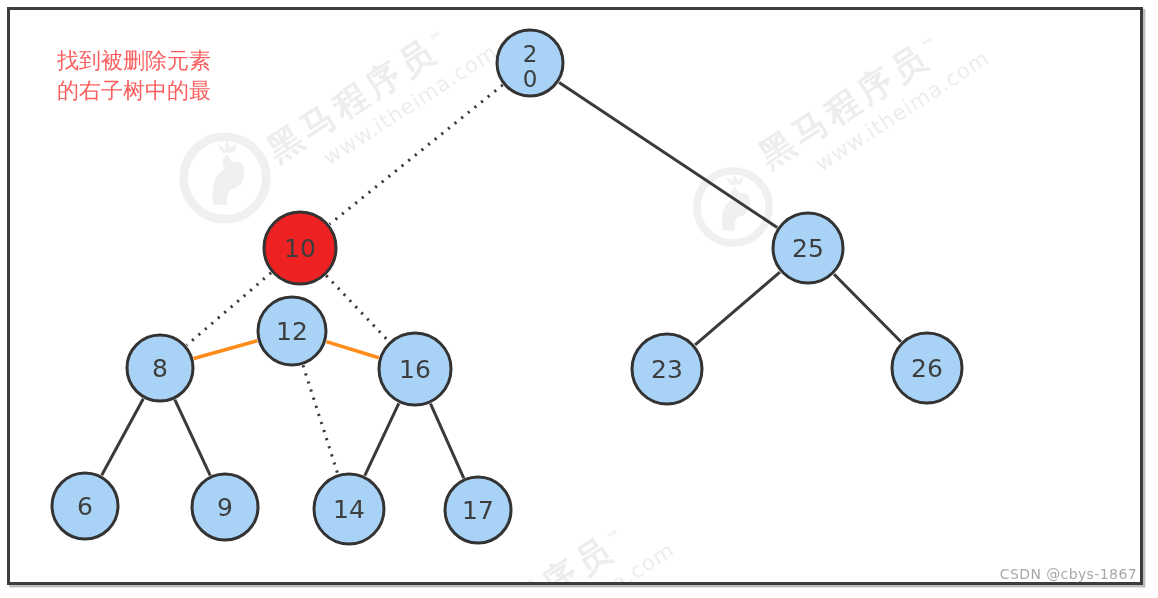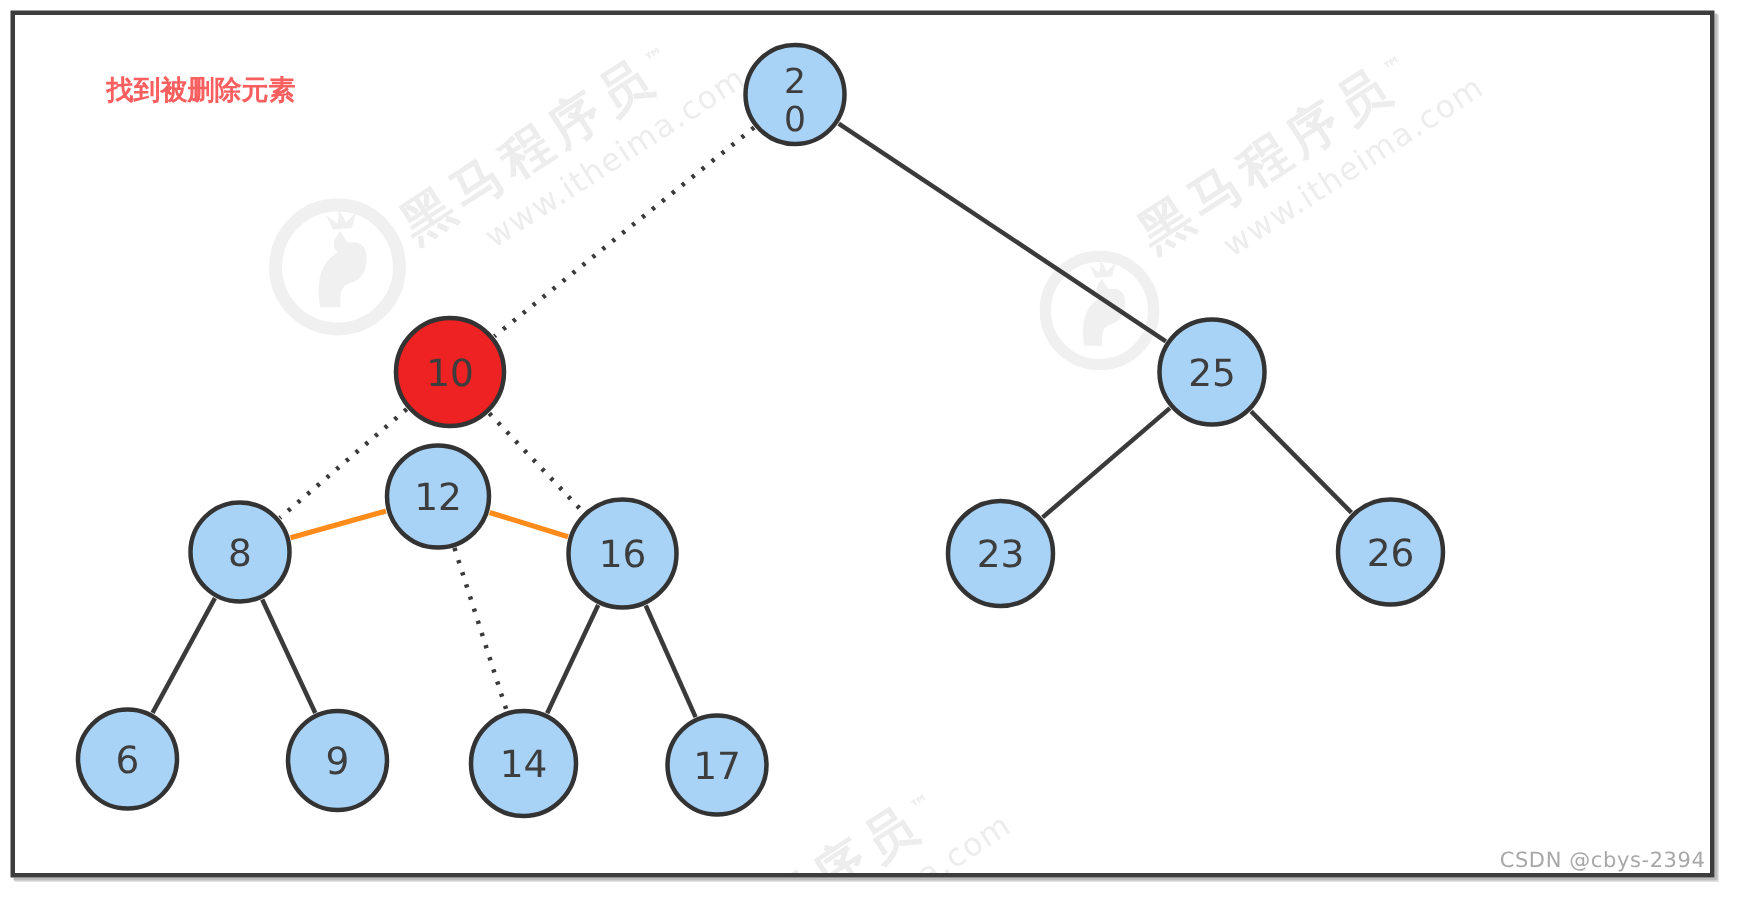--- a/index.html
+++ b/index.html
@@ -16,21 +16,21 @@
   .edge{stroke:var(--edge-color,#3a3a3a);stroke-width:3;fill:none}
   .edge-dotted{stroke-dasharray:2.2 6.3}
   .edge-orange{stroke:var(--orange-color,#ff8c1a);stroke-width:3.5}
   .node-circle{fill:var(--node-fill,#a8d3f7);stroke:var(--node-stroke,#333333);stroke-width:3}
   .node-circle.red{fill:var(--node-red,#ee2222)}
   .node-label{fill:#3d3d3d;font-size:25px;text-anchor:middle;
     font-family:"DejaVu Sans","Liberation Sans",sans-serif}
   .node-label.small{font-size:23px}
   .annotation{
     position:absolute;left:33px;top:36px;width:182px;z-index:3;text-align:center;
-    font-size:18px;line-height:30px;font-weight:700;color:var(--annotation-color,#fa5f5f);
+    font-size:22px;line-height:30px;font-weight:400;color:var(--annotation-color,#fa5f5f);
   }
   .credit{
     position:absolute;right:3px;bottom:0;z-index:4;font-size:14px;letter-spacing:.4px;
     color:var(--credit-color,#a8a8a8);
   }
   .wm{position:absolute;z-index:1;color:var(--wm-color,#ededed);transform:rotate(-33deg)}
   .wm .brand{font-size:34px;font-weight:bold;letter-spacing:5px;white-space:nowrap}
   .wm .brand .tm{font-size:14px;vertical-align:super}
   .wm .url{font-size:21px;letter-spacing:1px;margin-left:42px;white-space:nowrap}
   .wm-logo{position:absolute;z-index:1;color:#f0f0f0}
@@ -62,20 +62,21 @@
     <div class="url">www.itheima.com</div>
   </div>
 
   <div class="wm" style="left:425px;top:550px">
     <div class="brand"><span>黑马程序员</span><span class="tm">™</span></div>
     <div class="url">www.itheima.com</div>
   </div>
 
   <div class="annotation">
     <div>找到被删除元素</div>
+    <div>的右子树中的最</div>
   </div>
 
   <svg id="tree-svg" width="1130" height="572" viewBox="0 0 1130 572">
       <line x1="492.7275292390655" y1="74.93655256857772" x2="319.61011111187173" y2="214.18317149697276" class="edge edge-dotted"></line>
       <line x1="549.1378752573257" y1="72.39031267124193" x2="767.1971032993986" y2="217.50166946182995" class="edge edge-solid"></line>
       <line x1="261.14824911011874" y1="262.7300721913268" x2="176.5739810827854" y2="335.2223019290411" class="edge edge-dotted"></line>
       <line x1="316.178461558422" y1="265.54429433538314" x2="378.821538441578" y2="331.45570566461686" class="edge edge-dotted"></line>
       <line x1="183.70108775882977" y1="348.55348297669167" x2="247.3360240194894" y2="330.7164175096886" class="edge edge-orange"></line>
       <line x1="316.3959292550027" y1="331.626384647887" x2="368.69318578638604" y2="347.7832606494526" class="edge edge-orange"></line>
       <line x1="292.9789147917924" y1="355.28503215682554" x2="327.71611535287997" y2="463.7626058388182" class="edge edge-dotted"></line>
@@ -128,14 +129,14 @@
       <g>
         <circle cx="339" cy="499" r="35" class="node-circle"></circle>
         <text x="339" y="508" class="node-label">14</text>
       </g>
       <g>
         <circle cx="468" cy="500" r="33" class="node-circle"></circle>
         <text x="468" y="509" class="node-label">17</text>
       </g>
     </svg>
 
-  <div class="credit">CSDN @cbys-2394</div>
+  <div class="credit">CSDN @cbys-1867</div>
 </div>
 
 </body></html>

